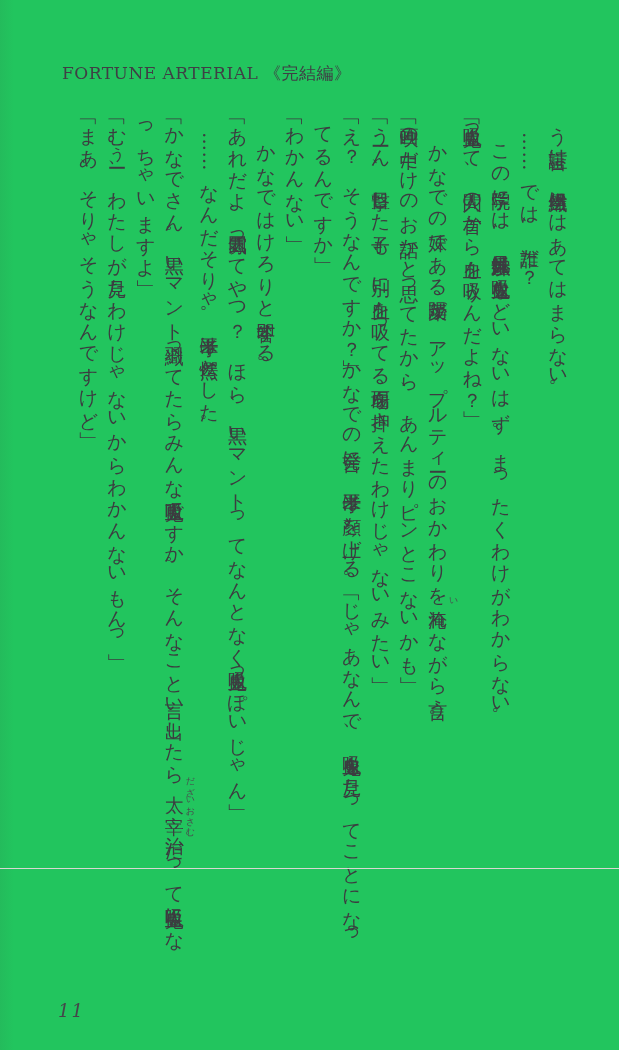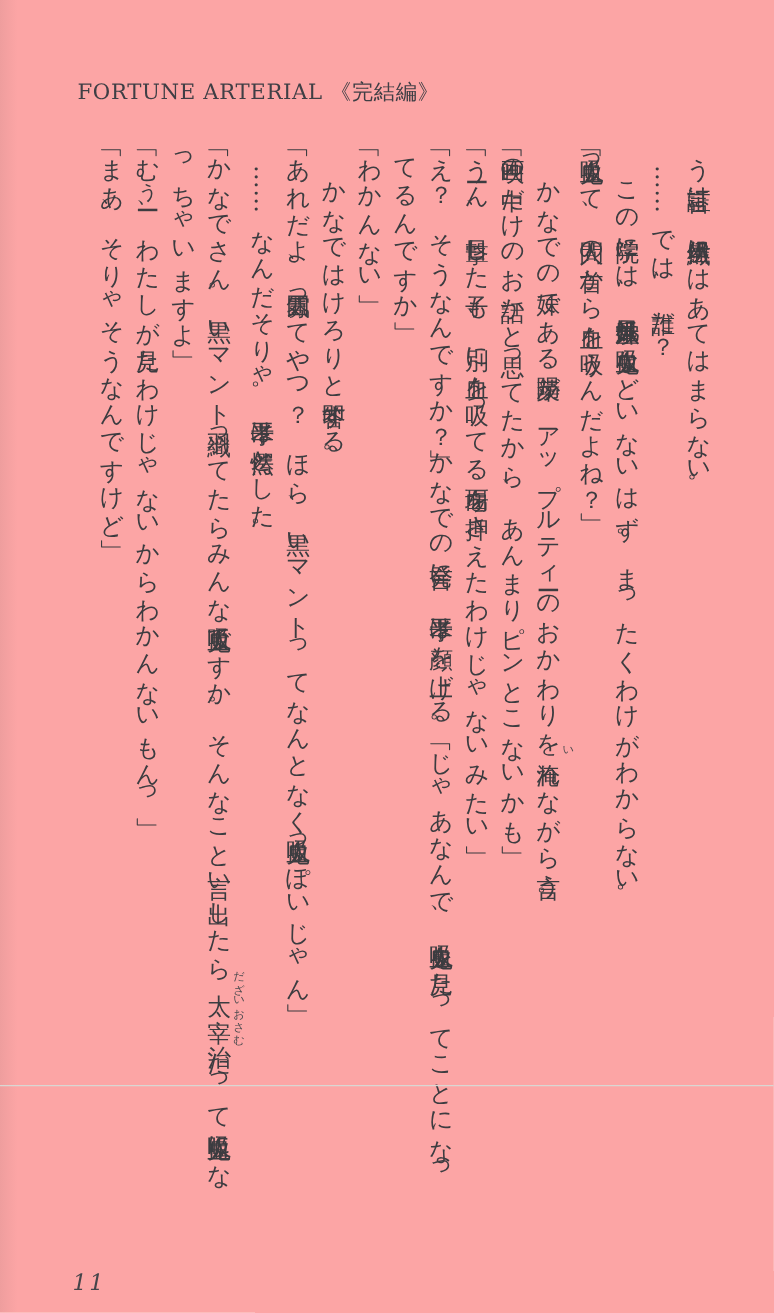--- a/index.html
+++ b/index.html
@@ -3,21 +3,21 @@
 <meta charset="utf-8">
 <style>
   html, body {
     margin: 0;
     padding: 0;
   }
   .page {
     position: relative;
     width: 619px;
     height: 1050px;
-    background: #fca5a5;
+    background: #22c55e;
     overflow: hidden;
     font-family: "DejaVu Serif", serif;
   }
   .edge-shadow-left {
     position: absolute;
     left: 0; top: 0;
     width: 14px; height: 100%;
     background: linear-gradient(to right, rgba(60,60,60,0.07), rgba(60,60,60,0));
     pointer-events: none;
   }
@@ -64,21 +64,20 @@
     pointer-events: none;
   }
   .page-number {
     position: absolute;
     left: 58px;
     top: 1000px;
     font-size: 18px;
     font-style: italic;
     color: #45454a;
     letter-spacing: 2px;
-    margin-top: 16px;
   }
 </style>
 </head>
 <body>
 
 <div class="page">
   <div class="edge-shadow-left"></div>
   <div class="running-header">FORTUNE ARTERIAL 《完結編》</div>
   <div class="text-block" id="text-block">
       <p>う証言は、当然伊織にはあてはまらない。</p>

